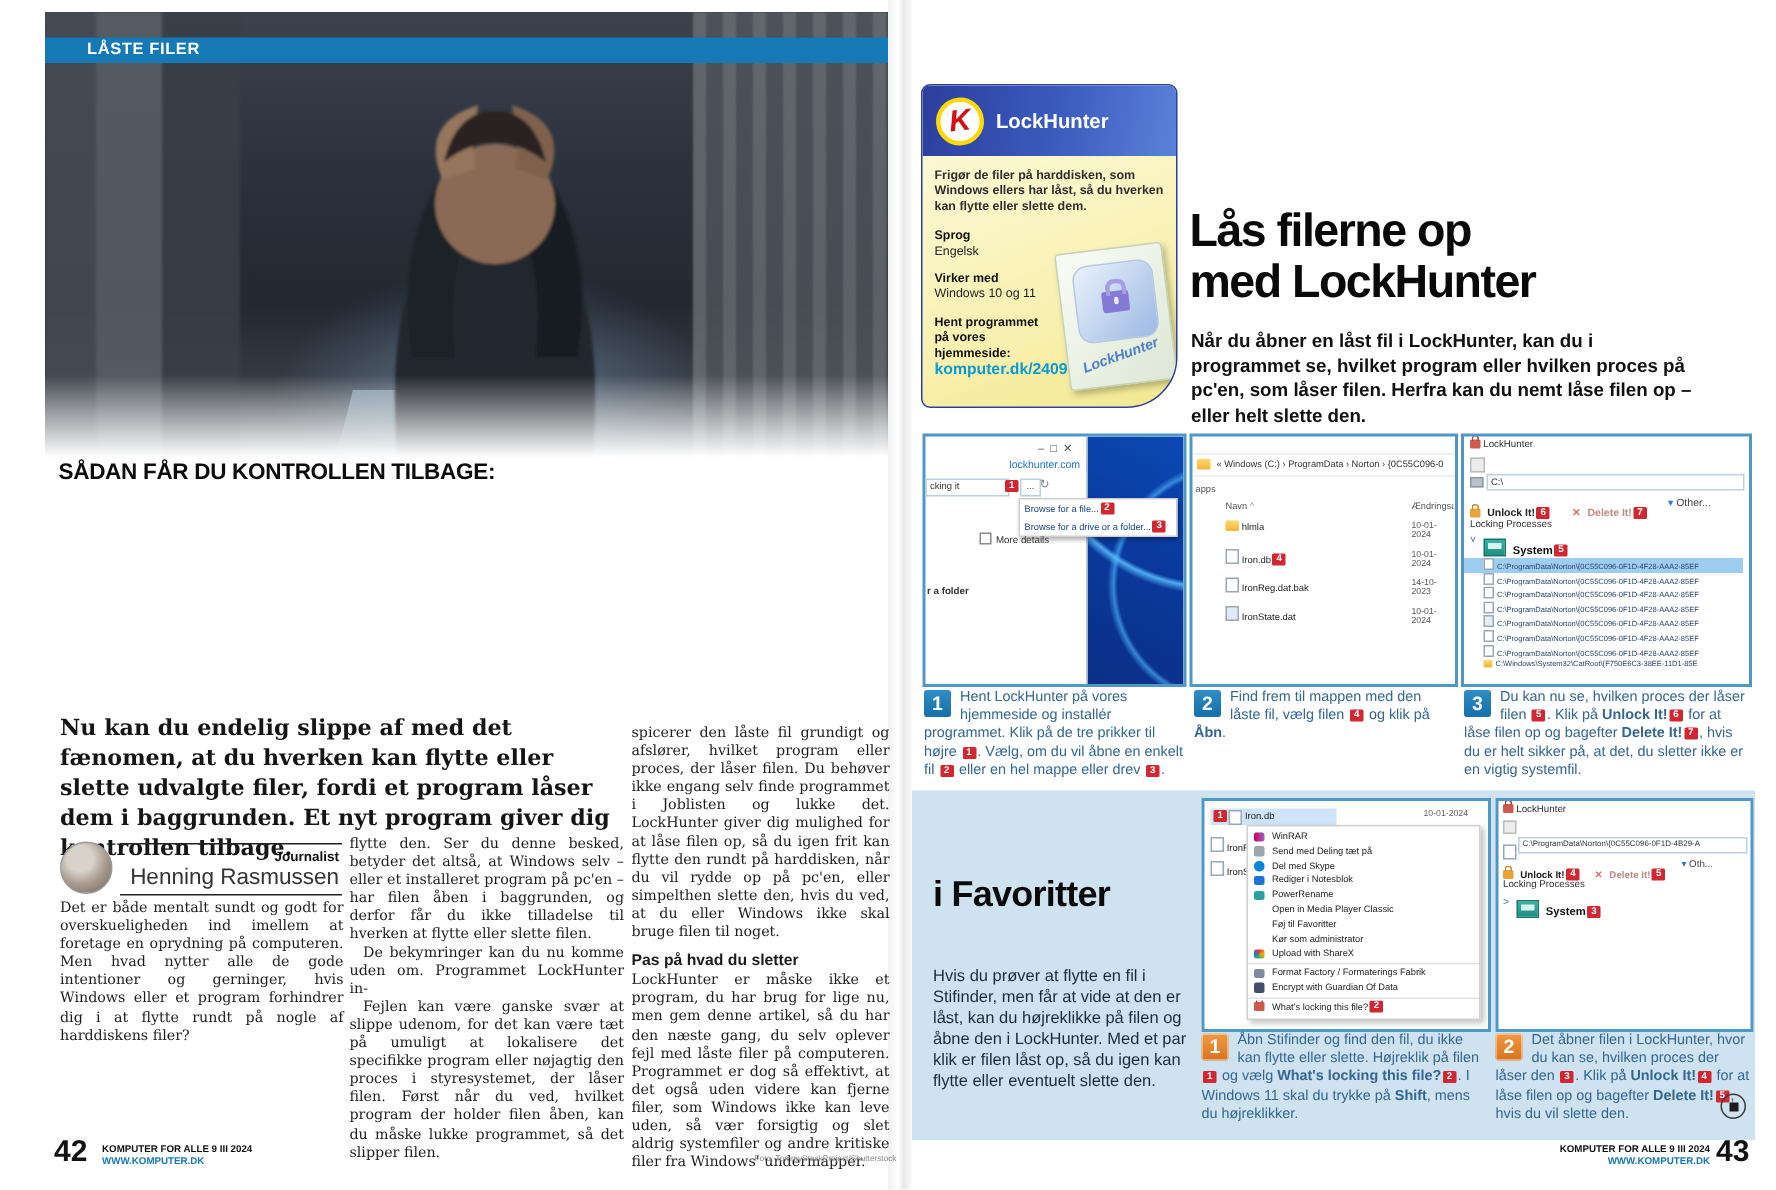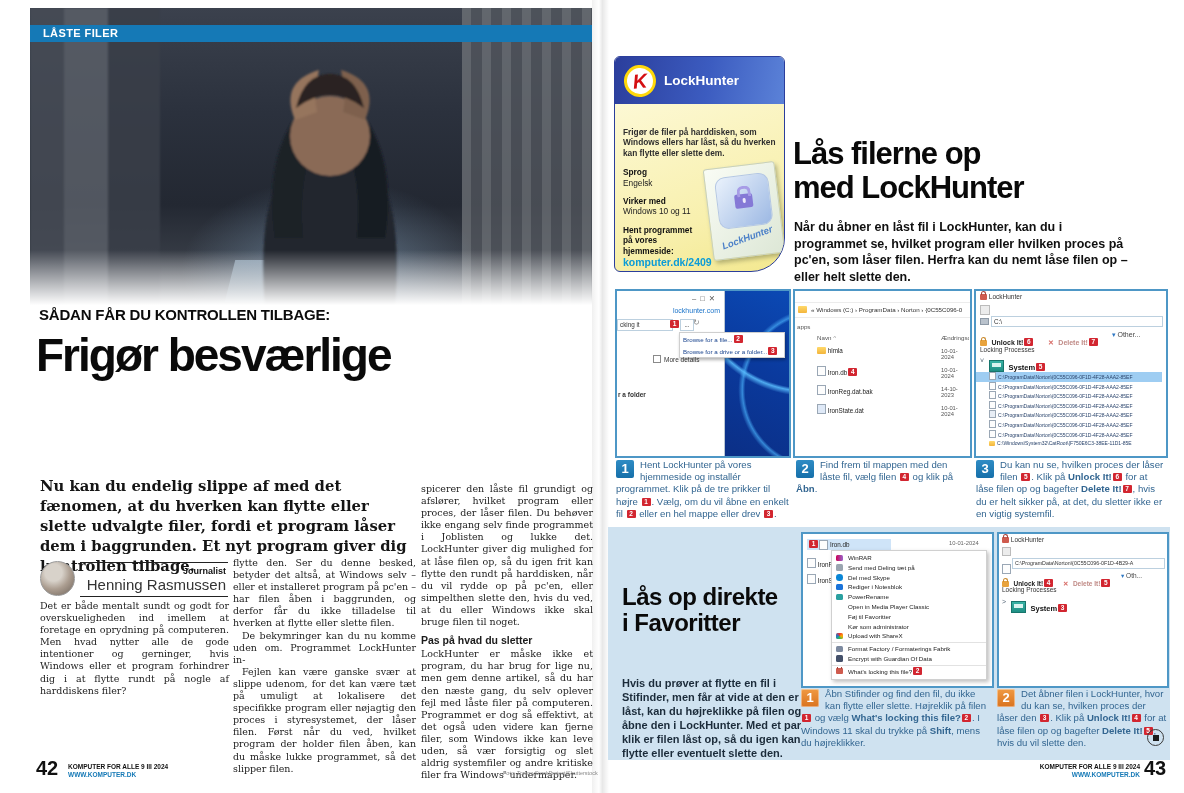--- a/index.html
+++ b/index.html
@@ -10,21 +10,21 @@
   .just{text-align:justify}
   
   .photo{left:30px;top:8px;width:562px;height:302px;overflow:hidden;
          background:linear-gradient(180deg,#3b414d 0%,#2b313d 35%,#232832 65%,#4a5059 100%)}
   .ph-door{left:0;top:0;width:130px;height:100%;background:linear-gradient(90deg,#474c56 0 34px,#5a5f68 34px 78px,#3a3f49 78px 100%);opacity:.85;filter:blur(1px)}
   .ph-blinds{right:0;top:0;width:130px;height:100%;background:repeating-linear-gradient(90deg,#707479 0 9px,#54585f 9px 20px);opacity:.75;filter:blur(.7px)}
   .ph-glow{left:150px;top:170px;width:300px;height:130px;background:radial-gradient(ellipse at 50% 70%,rgba(150,190,225,.45),rgba(0,0,0,0) 70%)}
   .ph-laptop{left:200px;top:252px;width:120px;height:42px;background:linear-gradient(180deg,#9db3c6,#5d7181);opacity:.7;transform:skewX(-14deg)}
   .ph-fade{left:0;bottom:0;width:100%;height:60px;background:linear-gradient(180deg,rgba(255,255,255,0),#fff 92%)}
   .topicbar{left:30px;top:25px;width:562px;height:17px;background:#1579b6;color:#fff;
-            font-weight:bold;font-size:11px;line-height:17px;padding-left:13px;box-sizing:border-box;letter-spacing:.4px}
+            font-weight:bold;font-size:11px;line-height:17px;padding-left:28px;box-sizing:border-box;letter-spacing:.4px}
   .kicker{left:39px;top:306px;font-size:15px;font-weight:900;letter-spacing:-.2px;color:#0b0b0b}
   .headline{left:36px;top:331px;font-size:46px;line-height:49px;font-weight:900;letter-spacing:-2px;color:#0a0a0a}
   .standfirst{left:40px;top:476px;width:370px;font-weight:bold;font-size:14.8px;line-height:20px;color:#151515}
   .byline{left:40px;top:561px;width:188px;height:38px}
   .avatar{position:absolute;left:0;top:0;width:33px;height:33px;border-radius:50%;border:1px solid #9a9a9a;
           background:radial-gradient(circle at 38% 32%,#d8d2ca 0 28%,#ab9d90 55%,#6b6057 100%)}
   .bl-block{position:absolute;left:40px;top:1px;width:146px;border-top:1.5px solid #222;border-bottom:1.5px solid #222;
             text-align:right;padding:3px 2px 3px 0}
   .bl-role{font-size:9px;font-weight:bold}
   .bl-name{font-size:15px;color:#333}
@@ -38,21 +38,21 @@
   .credit{font-size:5.5px;color:#8a8a8a}
   .gutter{left:592px;top:0;width:18px;height:793px;
           background:linear-gradient(90deg,rgba(0,0,0,.06),rgba(0,0,0,0) 38%,rgba(0,0,0,.09) 58%,rgba(0,0,0,0) 95%)}
   
   .infobox{left:614px;top:56px;width:169px;height:214px;border:1.5px solid #2b3e9c;border-radius:6px 6px 34px 6px;
            overflow:hidden;background:linear-gradient(160deg,#fefbe0 0%,#f8f0ae 70%,#f3e88f 100%)}
   .ib-head{position:absolute;left:0;top:0;width:100%;height:47px;background:linear-gradient(100deg,#2b3e9c 0%,#3c5cc0 55%,#5b82d8 100%)}
   .klogo{position:absolute;left:9px;top:8px;width:26px;height:26px;border-radius:50%;background:#fff;border:3px solid #ffd80a;
          color:#d40f12;font-style:italic;font-weight:900;font-size:20px;line-height:26px;text-align:center;transform:rotate(-6deg)}
   .ib-title{position:absolute;left:49px;top:16px;color:#fff;font-weight:900;font-size:13.5px}
-  .ib-body{position:absolute;left:0;top:47px;width:100%;height:167px;padding:23px 8px;box-sizing:border-box;
+  .ib-body{position:absolute;left:0;top:47px;width:100%;height:167px;padding:7px 8px;box-sizing:border-box;
            font-size:8.3px;line-height:10.4px}
   .ib-desc{font-weight:bold;color:#2e2e2e;margin-bottom:9px}
   .ib-lab{font-weight:900;color:#111;width:80px}
   .ib-val{color:#222;margin-bottom:8px;width:80px}
   .ib-link{font-weight:bold;font-size:10.5px;color:#0a9bd7;margin-top:1px}
   .boxart{position:absolute;right:4px;bottom:14px;width:72px;height:92px;transform:rotate(-7deg)}
   .boxface{position:absolute;inset:0;background:linear-gradient(135deg,#f9fcf5,#dde7d6);border:1px solid #c6d0bf;border-radius:3px;
            box-shadow:2px 3px 4px rgba(60,70,40,.35)}
   .shield{position:absolute;left:10px;top:10px;width:52px;height:50px;border-radius:10px;border:1px solid #b4c7e4;
           background:linear-gradient(135deg,#eaf2fc,#9cb8e3);display:flex;align-items:center;justify-content:center}
@@ -69,21 +69,21 @@
   .m{display:inline-block;min-width:7px;height:8px;padding:0 1px;margin:0 1px;background:#d22630;color:#fff;
      font-weight:bold;font-size:6.5px;line-height:8.5px;text-align:center;vertical-align:1px;border-radius:1px;font-style:normal}
   .step{font-size:9.6px;line-height:12.2px;color:#336691}
   .step b{font-weight:bold}
   .stepnum{float:left;width:18px;height:18px;margin:1px 6px 2px 0;color:#fff;font-weight:bold;font-size:13px;line-height:18px;
            text-align:center;border-radius:2px}
   .sq-blue{background:linear-gradient(180deg,#2f8cc4,#156fa9)}
   .sq-orange{background:linear-gradient(180deg,#f09a43,#d9731f);box-shadow:inset 0 0 0 1px rgba(255,255,255,.4)}
   .panel{left:608px;top:527px;width:562px;height:233px;background:#cfe2f0}
   .p-title{left:622px;top:584px;font-size:24px;line-height:26px;font-weight:900;letter-spacing:-.5px;color:#0a0a0a}
-  .p-text{left:622px;top:676px;width:180px;font-weight:bold;font-size:11px;line-height:14px;color:#1b2b3a}
+  .p-text{left:622px;top:644px;width:180px;font-weight:normal;font-size:11px;line-height:14px;color:#1b2b3a}
   .endmark{left:1147px;top:729px;width:15px;height:15px;border:1.5px solid #3a3a3a;border-radius:50%;display:flex;align-items:center;justify-content:center}
   .endmark i{display:block;width:6px;height:6px;background:#1c1c1c}
   
   .wall{position:absolute;right:0;top:0;width:64px;height:100%;border-left:1px solid #b9c6d4;
         background:radial-gradient(circle at 130% -10%,rgba(0,0,0,0) 57%,rgba(90,190,255,.85) 58.5%,rgba(0,0,0,0) 61%),
                    radial-gradient(circle at 150% 60%,rgba(0,0,0,0) 55%,rgba(70,170,245,.7) 57%,rgba(0,0,0,0) 60%),
                    linear-gradient(205deg,#0b49b4 0%,#0a3a9e 45%,#0b2f86 100%)}
   .fico{display:inline-block;width:7px;height:8px;background:#fdfdfd;border:1px solid #9aa7b5;vertical-align:-1px}
   .foldico{display:inline-block;width:9px;height:7px;background:linear-gradient(180deg,#ffd96b,#f3b53c);border-radius:1px;vertical-align:-1px}
   .lockico{display:inline-block;position:relative;width:7px;height:6px;background:#e8a33d;border-radius:1px;vertical-align:-1px}
@@ -128,21 +128,20 @@
           <feGaussianBlur stdDeviation="1.1"></feGaussianBlur>
         </filter>
       </defs>
   </svg>
   <div class="abs ph-fade"></div>
 </div>
 <div class="abs topicbar"><span>LÅSTE FILER</span></div>
 
 <div class="abs kicker">SÅDAN FÅR DU KONTROLLEN TILBAGE:</div>
 <div class="abs headline">
-  <div>Frigør besværlige</div>
 </div>
 <div class="abs standfirst serif">Nu kan du endelig slippe af med det fænomen, at du hverken kan flytte eller slette udvalgte filer, fordi et program låser dem i baggrunden. Et nyt program giver dig kontrollen tilbage.</div>
 
 <div class="abs byline">
   <div class="avatar"></div>
   <div class="bl-block">
     <div class="bl-role">Journalist</div>
     <div class="bl-name">Henning Rasmussen</div>
   </div>
 </div>
@@ -261,21 +260,20 @@
 </div>
 <div class="abs step" style="left:796px;top:459px;width:172px">
   <span class="stepnum sq-blue">2</span><span>Find frem til mappen med den låste fil, vælg filen </span><span class="m">4</span><span> og klik på </span><b>Åbn</b><span>.</span>
 </div>
 <div class="abs step" style="left:976px;top:459px;width:188px">
   <span class="stepnum sq-blue">3</span><span>Du kan nu se, hvilken proces der låser filen </span><span class="m">5</span><span>. Klik på </span><b>Unlock It!</b><span class="m">6</span><span> for at låse filen op og bagefter </span><b>Delete It!</b><span class="m">7</span><span>, hvis du er helt sikker på, at det, du sletter ikke er en vigtig systemfil.</span>
 </div>
 
 <div class="abs panel"></div>
 <div class="abs p-title">
-  <div>Lås op direkte</div>
   <div>i Favoritter</div>
 </div>
 <div class="abs p-text">Hvis du prøver at flytte en fil i Stifinder, men får at vide at den er låst, kan du højreklikke på filen og åbne den i LockHunter. Med et par klik er filen låst op, så du igen kan flytte eller eventuelt slette den.</div>
 
 <div class="abs frame" style="left:801px;top:532px;width:189px;height:152px">
   <div class="abs" style="left:4px;top:5px;width:84px;height:11px;background:#cfe4f8">
     <span class="m" style="position:absolute;left:1px;top:1px">1</span>
     <span class="fico" style="position:absolute;left:12px;top:1px"></span>
     <span style="position:absolute;left:23px;top:2px;font-size:6.3px;color:#222">Iron.db</span>
   </div>

